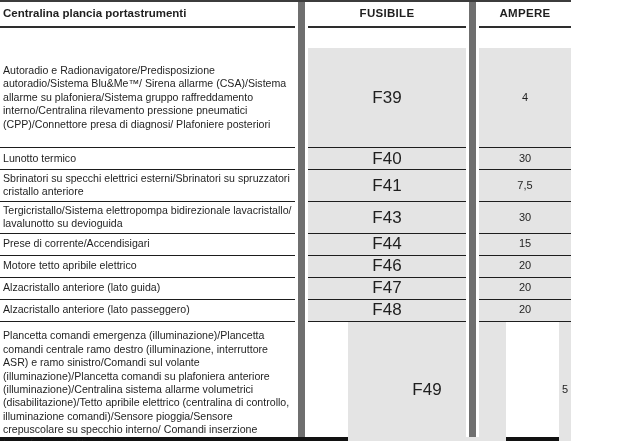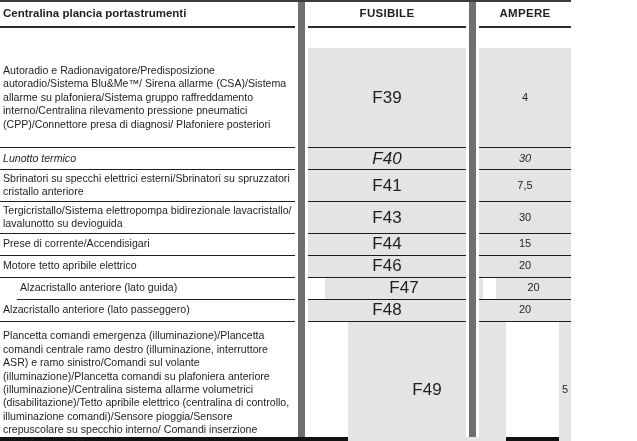--- a/index.html
+++ b/index.html
@@ -45,26 +45,26 @@
   .cell.amp{
     flex:1 1 auto;justify-content:center;text-align:center;
     background:var(--cell-bg,#e4e4e4);font-size:11px;
   }
   .row.header .cell{background:#fff;font-weight:bold;}
   .row.header .cell.desc{font-size:11.5px;}
   .row.header .cell.fuse,
   .row.header .cell.amp{font-size:11.5px;letter-spacing:0.3px;}
   
   .r0{min-height:100px;margin-top:20px;}
-  .r1{min-height:22px;font-style:italic;}
+  .r1{min-height:22px;}
   .r2{min-height:31px;}
   .r3{min-height:31px;}
   .r4{min-height:22px;}
   .r5{min-height:22px;}
-  .r6{min-height:22px;margin-left:17px;}
+  .r6{min-height:22px;}
   .r7{min-height:22px;}
   .r8{min-height:137px;gap:20px;}
   
   .vbar{
     position:absolute;top:0;bottom:0;width:7px;z-index:2;
     background:var(--separator,#6f6f6f);
     border-left:3px solid #ffffff;border-right:3px solid #ffffff;
   }
   .vbar1{left:295px;}
   .vbar2{left:466px;}

